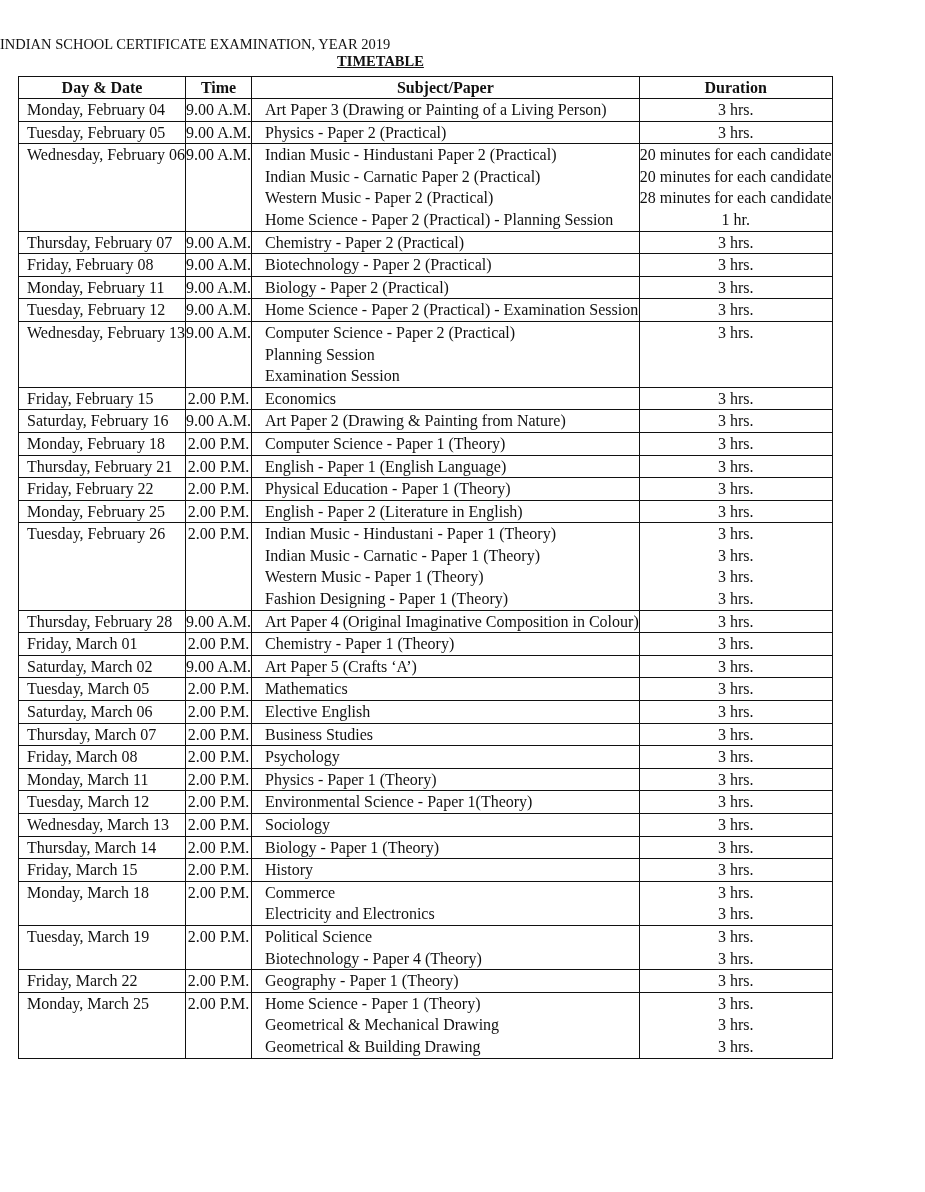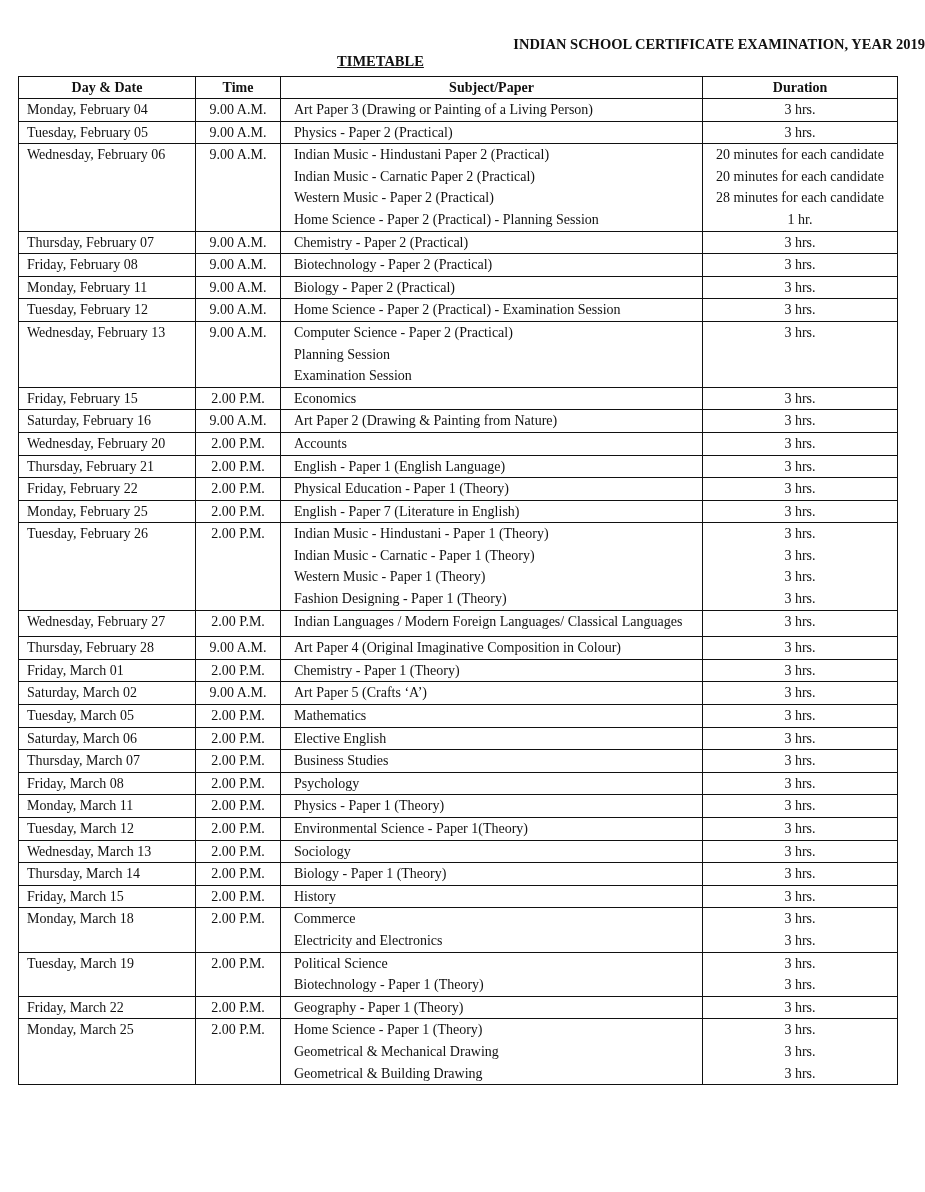--- a/index.html
+++ b/index.html
@@ -1,19 +1,19 @@
 <!DOCTYPE html>
 <html><head>
 <meta charset="utf-8">
 <style>
   html, body { margin:0; padding:0; background:#ffffff; }
   body { width:925px; height:1192px; position:relative; font-family:"Liberation Serif", serif; color:#111; }
-  .title { position:absolute; left:0; width:925px; top:36px; text-align:right; font-weight:bold; font-size:14.5px; line-height:16px; }
+  .title { position:absolute; left:0; width:925px; top:36px; text-align:left; font-weight:normal; font-size:14.5px; line-height:16px; }
   .subtitle { position:absolute; left:0; width:761px; top:53px; text-align:center; font-weight:bold; font-size:14.5px; line-height:16px; text-decoration:underline; }
-  table { position:absolute; left:18px; top:76px; width:880px; border-collapse:collapse; font-size:14px; }
+  table { position:absolute; left:18px; top:76px; width:760px; border-collapse:collapse; font-size:16px; }
   th, td { border:1.5px solid #111; vertical-align:top; padding:0; }
   th { font-weight:bold; text-align:center; height:21px; line-height:21px; }
   td.day { width:168px; padding-left:8px;margin-top:36px; }
   td.time { width:84px; text-align:center; }
   td.subj { width:408px; padding-left:13px; }
   td.dur { text-align:center;margin-top:13px; }
   .line { height:21.6px; line-height:21.6px; white-space:nowrap; }
   .wrap { white-space:normal; line-height:17px; padding:2px 0; }
 </style>
 </head>
@@ -177,27 +177,27 @@
         </td>
         <td class="subj">
           <div class="line">Art Paper 2 (Drawing &amp; Painting from Nature)</div>
         </td>
         <td class="dur">
           <div class="line">3 hrs.</div>
         </td>
       </tr>
       <tr>
         <td class="day">
-          <div class="line">Wednesday, February 20</div>
-        </td>
-        <td class="time">
-          <div class="line">2.00 P.M.</div>
-        </td>
-        <td class="subj">
-          <div class="line">Accounts</div>
+          <div class="line">Monday, February 18</div>
+        </td>
+        <td class="time">
+          <div class="line">2.00 P.M.</div>
+        </td>
+        <td class="subj">
+          <div class="line">Computer Science - Paper 1 (Theory)</div>
         </td>
         <td class="dur">
           <div class="line">3 hrs.</div>
         </td>
       </tr>
       <tr>
         <td class="day">
           <div class="line">Thursday, February 21</div>
         </td>
         <td class="time">
@@ -225,21 +225,21 @@
         </td>
       </tr>
       <tr>
         <td class="day">
           <div class="line">Monday, February 25</div>
         </td>
         <td class="time">
           <div class="line">2.00 P.M.</div>
         </td>
         <td class="subj">
-          <div class="line">English - Paper 7 (Literature in English)</div>
+          <div class="line">English - Paper 2 (Literature in English)</div>
         </td>
         <td class="dur">
           <div class="line">3 hrs.</div>
         </td>
       </tr>
       <tr>
         <td class="day">
           <div class="line">Tuesday, February 26</div>
         </td>
         <td class="time">
@@ -253,34 +253,20 @@
         </td>
         <td class="dur">
           <div class="line">3 hrs.</div>
           <div class="line">3 hrs.</div>
           <div class="line">3 hrs.</div>
           <div class="line">3 hrs.</div>
         </td>
       </tr>
       <tr>
         <td class="day">
-          <div class="line">Wednesday, February 27</div>
-        </td>
-        <td class="time">
-          <div class="line">2.00 P.M.</div>
-        </td>
-        <td class="subj">
-          <div class="line wrap">Indian Languages / Modern Foreign Languages/ Classical Languages</div>
-        </td>
-        <td class="dur">
-          <div class="line">3 hrs.</div>
-        </td>
-      </tr>
-      <tr>
-        <td class="day">
           <div class="line">Thursday, February 28</div>
         </td>
         <td class="time">
           <div class="line">9.00 A.M.</div>
         </td>
         <td class="subj">
           <div class="line">Art Paper 4 (Original Imaginative Composition in Colour)</div>
         </td>
         <td class="dur">
           <div class="line">3 hrs.</div>
@@ -458,21 +444,21 @@
       </tr>
       <tr>
         <td class="day">
           <div class="line">Tuesday, March 19</div>
         </td>
         <td class="time">
           <div class="line">2.00 P.M.</div>
         </td>
         <td class="subj">
           <div class="line">Political Science</div>
-          <div class="line">Biotechnology - Paper 1 (Theory)</div>
+          <div class="line">Biotechnology - Paper 4 (Theory)</div>
         </td>
         <td class="dur">
           <div class="line">3 hrs.</div>
           <div class="line">3 hrs.</div>
         </td>
       </tr>
       <tr>
         <td class="day">
           <div class="line">Friday, March 22</div>
         </td>

